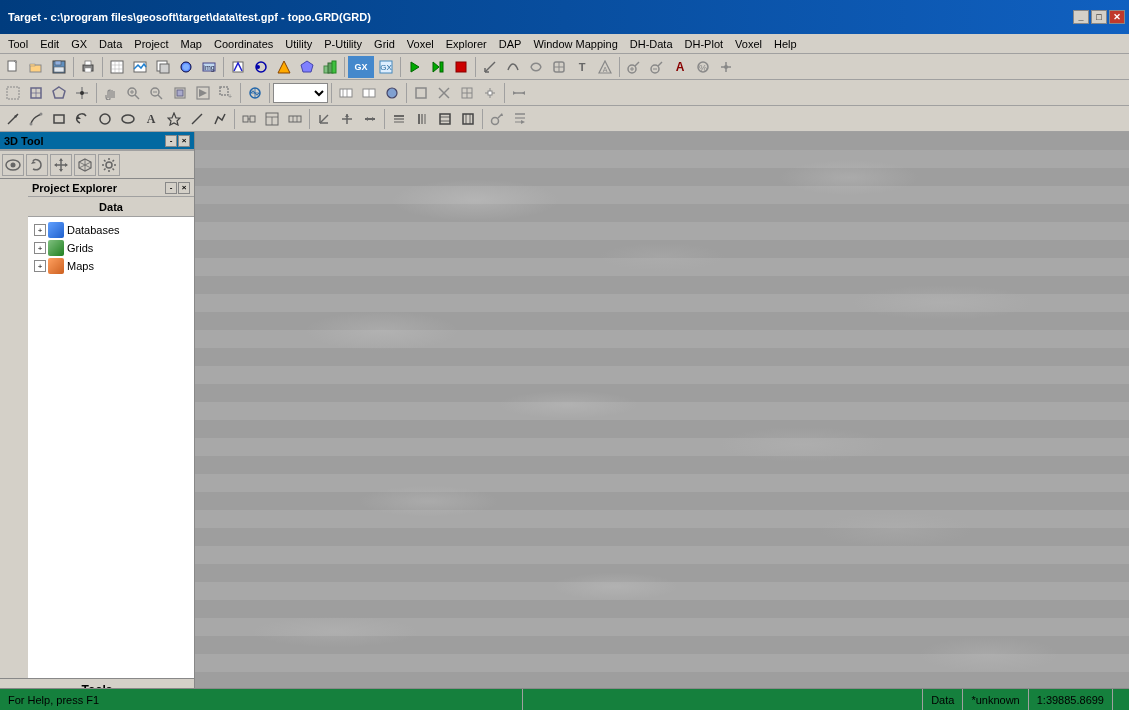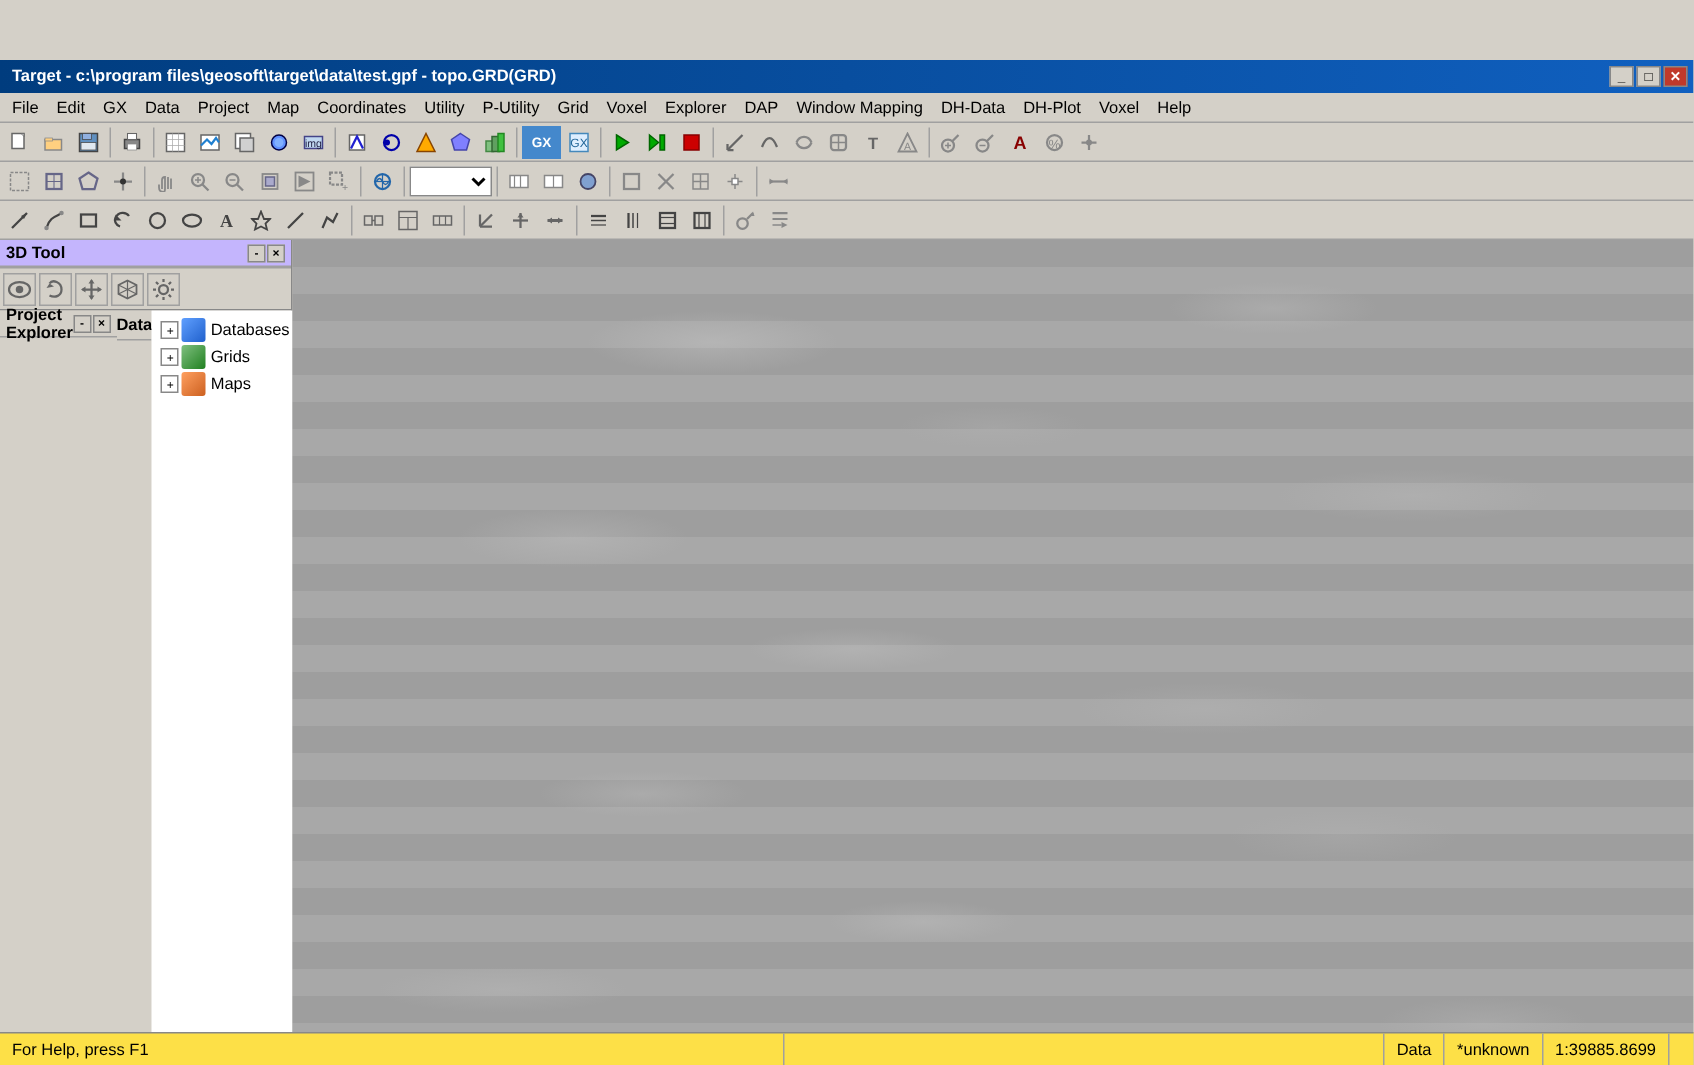--- a/index.html
+++ b/index.html
@@ -2,29 +2,28 @@
 <html><head>
   <meta charset="utf-8">
   <style>
     * { margin: 0; padding: 0; box-sizing: border-box; }
     body { font-family: 'Arial', sans-serif; font-size: 11px; background: #d4d0c8; overflow: hidden; width: 1129px; height: 710px; }
 
     
     #title-bar {
       background: linear-gradient(to right, #003c7e, #1060c0);
       color: white;
-      height: 22px;
+      height: 34px;
       display: flex;
       align-items: center;
       justify-content: center;
       padding: 0 4px;
       font-size: 11px;
       font-weight: bold;
       user-select: none;
-      margin-top: 40px;
     }
     #title-bar .title-text { flex: 1; padding-left: 4px; }
     #title-bar .win-controls { display: flex; gap: 2px; }
     #title-bar .win-btn {
       width: 16px; height: 14px;
       background: #d4d0c8;
       border: 1px solid #888;
       display: flex; align-items: center; justify-content: center;
       font-size: 9px; cursor: pointer; color: #000;
       font-weight: bold;
@@ -100,21 +99,21 @@
       border-right: 1px solid #888;
       flex-shrink: 0;
     }
 
     
     #panel-3d {
       border-bottom: 1px solid #888;
       flex-shrink: 0;
     }
     .panel-header {
-      background: #c4b5fd;
+      background: #0369a1;
       border-bottom: 1px solid #a0a0a0;
       height: 18px;
       display: flex;
       align-items: center;
       justify-content: space-between;
       padding: 0 4px;
       font-size: 11px;
       font-weight: bold;
     }
     .panel-header-btns { display: flex; gap: 1px; }
@@ -146,21 +145,21 @@
     }
     .panel-tb-btn {
       width: 22px; height: 22px;
       background: #d4d0c8;
       border: 1px solid #a0a0a0;
       display: flex; align-items: center; justify-content: center;
       cursor: pointer; font-size: 10px;
     }
 
     
-    #project-explorer { flex: 1; display: flex; flex-direction: row; }
+    #project-explorer { flex: 1; display: flex; flex-direction: column; margin-left: 28px; }
     .tree-header {
       background: #d4d0c8;
       height: 18px;
       display: flex;
       align-items: center;
       justify-content: space-between;
       padding: 0 4px;
       font-size: 11px;
       font-weight: bold;
       border-bottom: 1px solid #a0a0a0;
@@ -243,21 +242,21 @@
         radial-gradient(ellipse 100px 22px at 25% 65%, rgba(200,200,200,0.3) 0%, transparent 70%),
         radial-gradient(ellipse 110px 25px at 75% 70%, rgba(185,185,185,0.25) 0%, transparent 70%),
         radial-gradient(ellipse 90px 20px at 45% 80%, rgba(200,200,200,0.3) 0%, transparent 70%),
         radial-gradient(ellipse 120px 22px at 15% 88%, rgba(195,195,195,0.25) 0%, transparent 70%),
         radial-gradient(ellipse 100px 25px at 85% 92%, rgba(190,190,190,0.3) 0%, transparent 70%);
       pointer-events: none;
     }
 
     
     #status-bar {
-      background: #fde047;
+      background: #15803d;
       height: 22px;
       display: flex;
       align-items: center;
       border-top: 1px solid #888;
       font-size: 11px;
       position: absolute;
       bottom: 0;
       left: 0;
       right: 0;
     }
@@ -287,21 +286,21 @@
 <div id="title-bar">
   <span class="title-text">Target - c:\program files\geosoft\target\data\test.gpf - topo.GRD(GRD)</span>
   <div class="win-controls">
     <div class="win-btn">_</div>
     <div class="win-btn">□</div>
     <div class="win-btn close">✕</div>
   </div>
 </div>
 
 <div id="menu-bar">
-  <span class="menu-item">File</span>
+  <span class="menu-item">Tool</span>
   <span class="menu-item">Edit</span>
   <span class="menu-item">GX</span>
   <span class="menu-item">Data</span>
   <span class="menu-item">Project</span>
   <span class="menu-item">Map</span>
   <span class="menu-item">Coordinates</span>
   <span class="menu-item">Utility</span>
   <span class="menu-item">P-Utility</span>
   <span class="menu-item">Grid</span>
   <span class="menu-item">Voxel</span>

